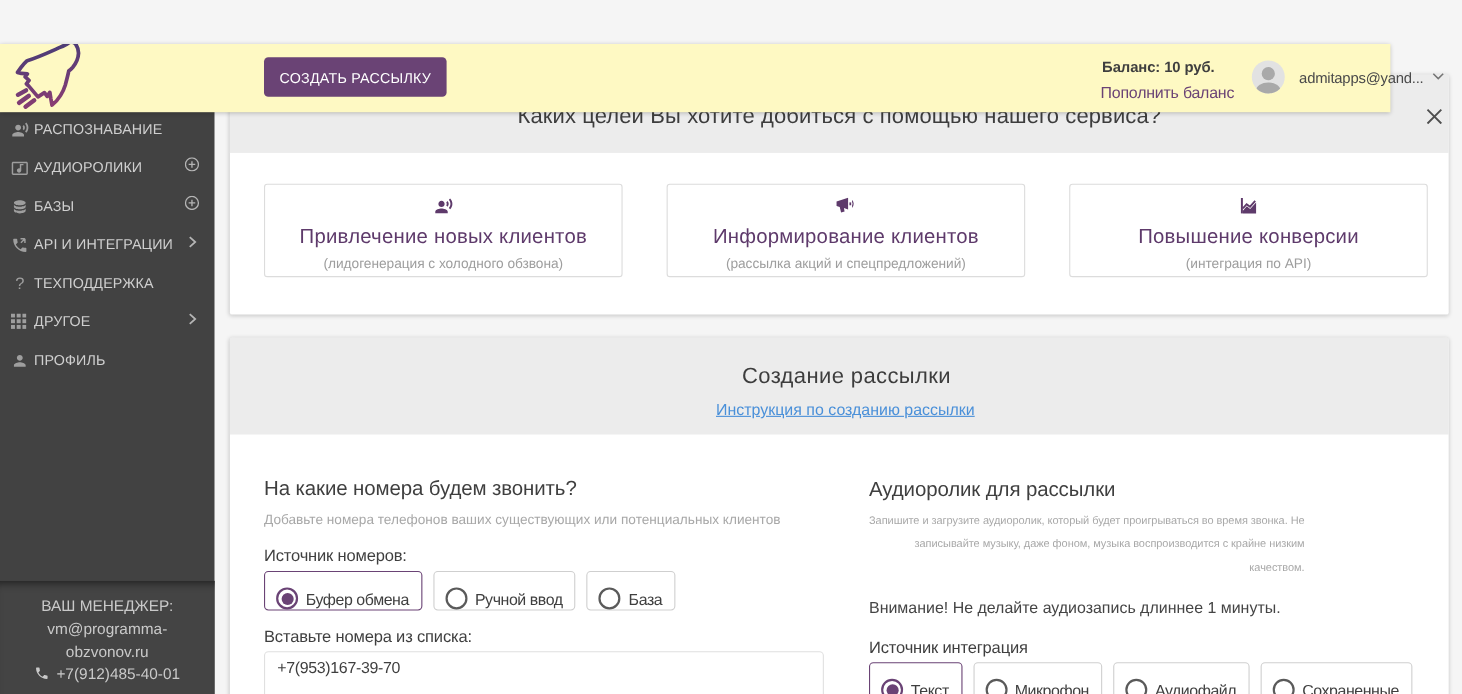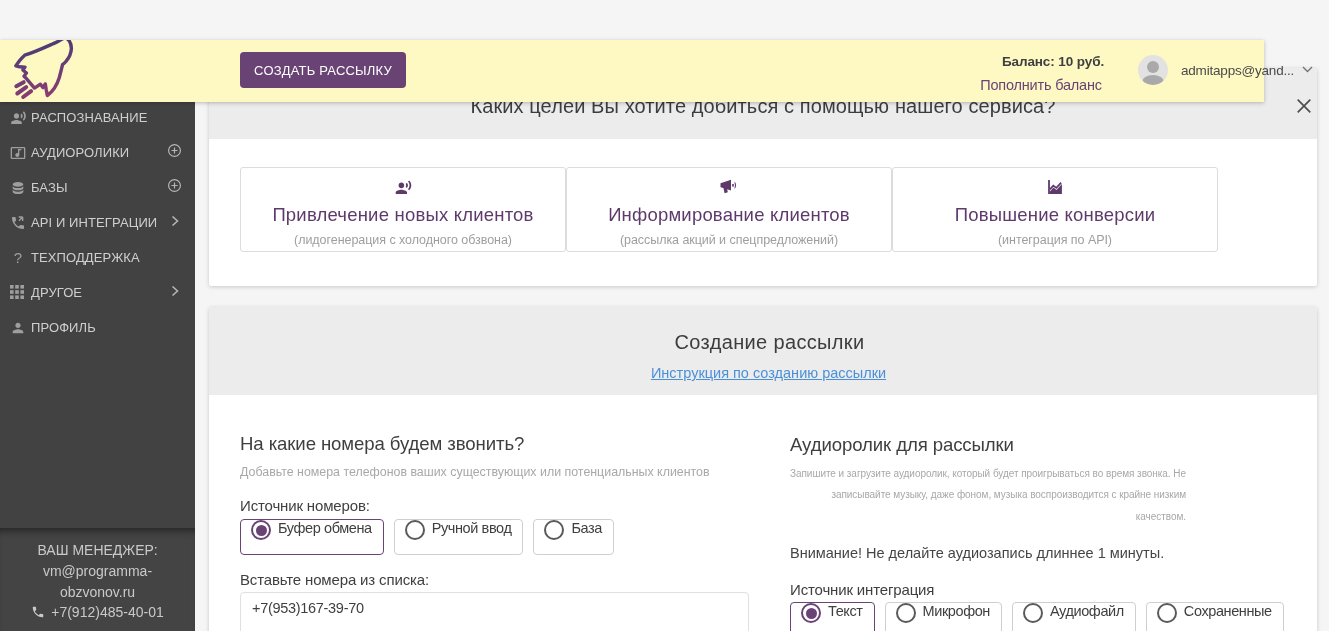--- a/index.html
+++ b/index.html
@@ -6,21 +6,21 @@
   * { margin:0; padding:0; box-sizing:border-box; }
   html,body { width:1329px; height:631px; overflow:hidden; }
   body { font-family:"Liberation Sans", sans-serif; background:#f5f5f5; position:relative; }
   .topbar { position:absolute; left:0; top:0; width:1264px; height:62px; background:#fef9c3; z-index:5; box-shadow:0 1px 4px rgba(0,0,0,0.25);margin-top:40px; }
   .logo { position:absolute; left:0; top:0; }
   .btn-create { position:absolute; left:240px; top:12px; width:166px; height:36px;
     background:#6a4375; color:#fff; border:none; border-radius:4px;
     font-family:"Liberation Sans", sans-serif; font-size:13px; letter-spacing:0.2px; }
   .balance { position:absolute; left:960px; top:12px; width:162px; text-align:center; }
   .balance b { font-size:13.5px; letter-spacing:-0.1px; color:#3f3f3f;padding-left:24px; }
-  .balance a { display:block; margin-top:7px; font-size:14.5px; letter-spacing:-0.2px; color:#6a4375; text-decoration:none; }
+  .balance a { display:block; margin-top:7px; font-size:14.5px; letter-spacing:-0.2px; color:#6a4375; text-decoration:none;text-align:right; }
   .avatar { position:absolute; left:1138px; top:15px; width:30px; height:30px; border-radius:50%;
     background:#e2e2e2; overflow:hidden; }
   .avatar .head { position:absolute; left:9px; top:6px; width:12px; height:12px; border-radius:50%; background:#a9a9a9; }
   .avatar .bust { position:absolute; left:4px; top:20px; width:22px; height:14px; border-radius:50% 50% 0 0; background:#a9a9a9; }
   .email { position:absolute; left:1181px; top:23px; font-size:13.5px; letter-spacing:-0.2px; color:#4a4a4a; }
   .chev-dn { position:absolute; left:1302px; top:26px; }
 
   .sidebar { position:absolute; left:0; top:62px; width:195px; height:569px; background:#424242; }
   .menu { list-style:none; padding-top:2px; }
   .menu li { position:relative; height:35px; }
@@ -39,31 +39,31 @@
     box-shadow:0 1px 4px rgba(0,0,0,0.18); }
   .p1 { top:68px; height:218px; }
   .p2 { top:307px; height:330px; }
   .band { background:#ececec; position:relative; }
   .p1 .band { height:71px; }
   .p2 .band { height:88px; }
   .band h1 { font-weight:normal; font-size:20px; letter-spacing:0.1px; color:#3d3d3d; text-align:center; padding-top:27px; }
   .p2 .band h1 { font-size:20px; padding-top:24px; letter-spacing:0.35px; padding-left:13px; }
   .band .close { position:absolute; right:6px; top:31px; width:14px; height:14px; }
   .band .instr { display:block; text-align:center; margin-top:11px; font-size:14.5px; color:#4a90d9; padding-left:11px; }
-  .cards { display:flex; padding:28px 0 0 31px; }
+  .cards { display:flex; gap:40px; padding:28px 0 0 31px; }
   .card { width:326px; height:85px; border:1px solid #dcdcdc; border-radius:3px; text-align:center; }
   .card .ic { height:17px; margin-top:11px; }
   .card h3 { font-weight:normal; font-size:18.5px; letter-spacing:0.2px; color:#5e3a6b; margin-top:8px; }
   .card p { font-size:12.5px; letter-spacing:-0.05px; color:#9e9e9e; margin-top:7px; }
 
   .h2 { position:absolute; font-weight:normal; font-size:18.6px; letter-spacing:-0.1px; color:#3f3f3f; }
   .desc { position:absolute; font-size:13.3px; color:#a8a8a8; line-height:21.3px; white-space:nowrap;text-align:right; }
   .flabel { position:absolute; font-size:15px; letter-spacing:-0.15px; color:#3f3f3f; }
   .radiorow { position:absolute; display:flex; gap:10px; }
-  .rbox { height:36px; display:flex; align-items:flex-start; padding:0 11px 0 10px;
+  .rbox { height:36px; display:flex; align-items:flex-end; padding:0 11px 0 10px;
     border:1px solid #cfcfcf; border-radius:4px; background:#fff; font-size:14.5px; letter-spacing:-0.4px; color:#3f3f3f; }
   .rbox.sel { border:1.5px solid #6a4375; }
   .rb { width:20px; height:20px; border-radius:50%; border:2px solid #5a5a5a; margin-right:7px; flex:0 0 auto; position:relative; }
   .rbox.sel .rb { border-color:#6a4375; }
   .rbox.sel .rb::after { content:""; position:absolute; left:2.5px; top:2.5px; width:11px; height:11px;
     border-radius:50%; background:#6a4375; }
   .tarea { position:absolute; left:240px; top:592px; width:509px; height:60px; border:1px solid #e0e0e0;
     border-radius:4px; background:#fff; font-size:14.5px; letter-spacing:-0.3px; color:#3f3f3f; padding:7px 11px;
     font-family:"Liberation Sans", sans-serif; }
   .warn { position:absolute; font-size:14.5px; letter-spacing:0; color:#454545; }

